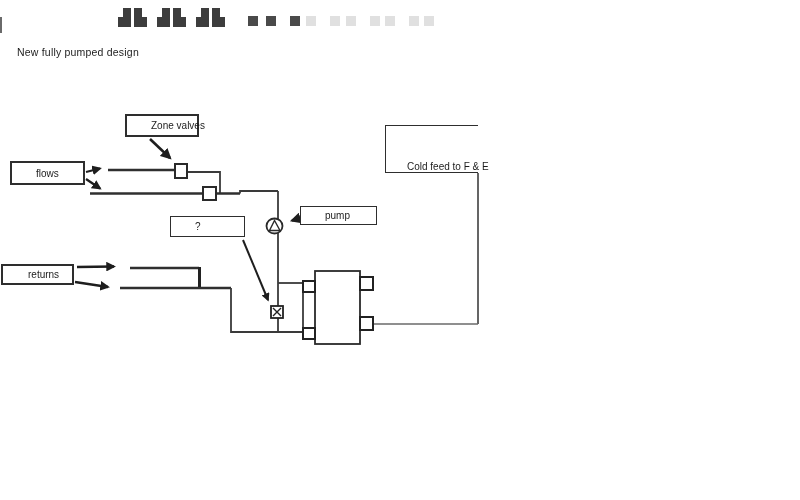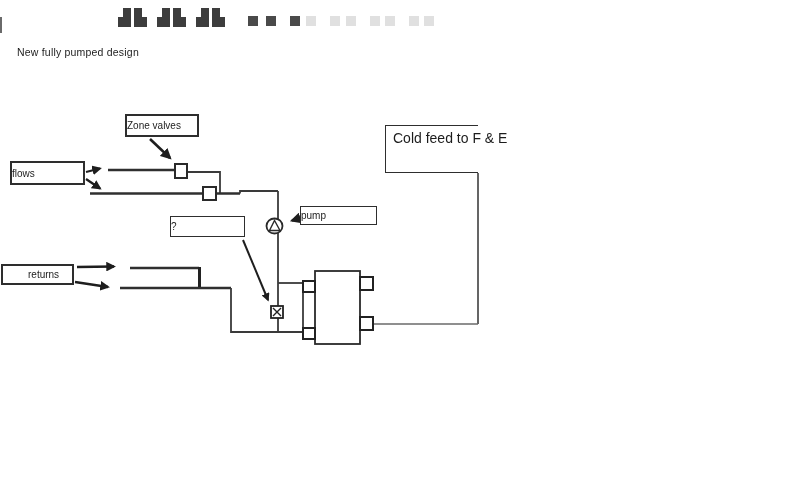--- a/index.html
+++ b/index.html
@@ -7,26 +7,26 @@
     position:relative;width:800px;height:500px;background:#ffffff;overflow:hidden;
     font-family:"Liberation Sans",sans-serif;
   }
   .abs{position:absolute;text-align:right;}
   .title{
     font-size:10.5px;color:#1c1c1c;letter-spacing:.2px;white-space:nowrap;
   }
   .lbl{
     position:absolute;box-sizing:border-box;background:#ffffff;
     border:2px solid #2e2e2e;color:#1c1c1c;font-size:10px;
-    display:flex;align-items:center;padding-left:0;white-space:nowrap;
+    display:flex;align-items:center;padding-left:24px;white-space:nowrap;
   }
   .lbl.thin{border-width:1.5px;}
   .lbl.coldfeed{
     border-width:1.5px;border-right:none;
-    align-items:flex-start;padding-top:4px;padding-left:7px;font-size:14px;
+    align-items:flex-end;padding-top:4px;padding-left:21px;font-size:10px;
   }
   .blk{position:absolute;background:#3d3d3d;}
   .sq-dark{position:absolute;background:#4a4a4a;}
   .sq-faint{position:absolute;background:#e0e0e0;}
   svg{position:absolute;left:0;top:0;}
 </style>
 </head>
 <body>
 
 <div id="canvas">

